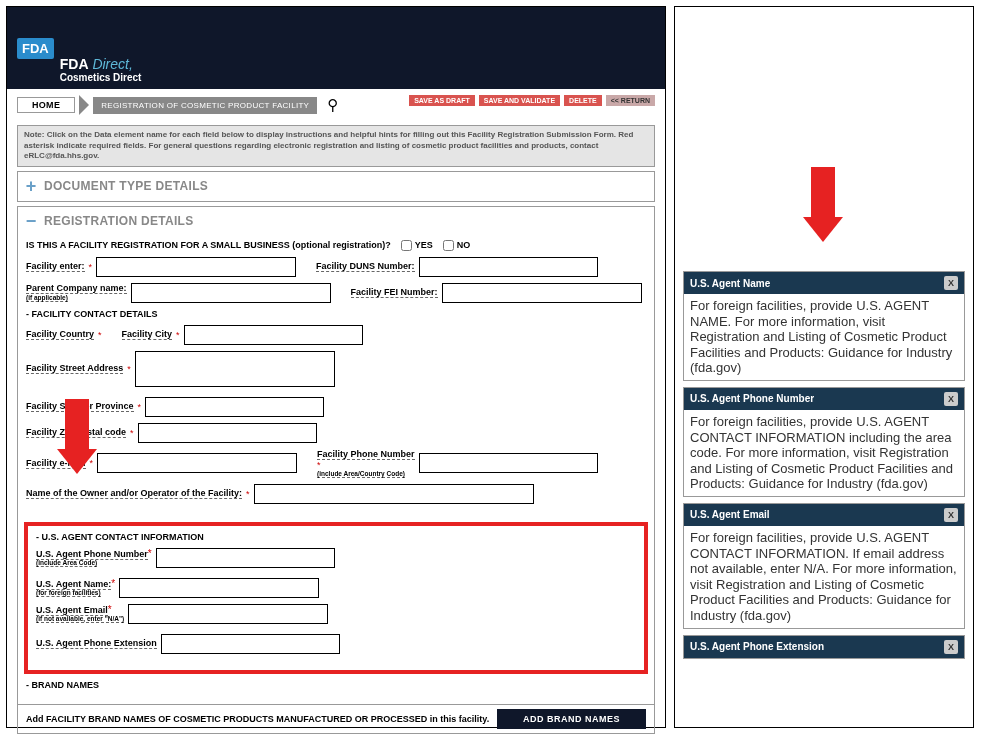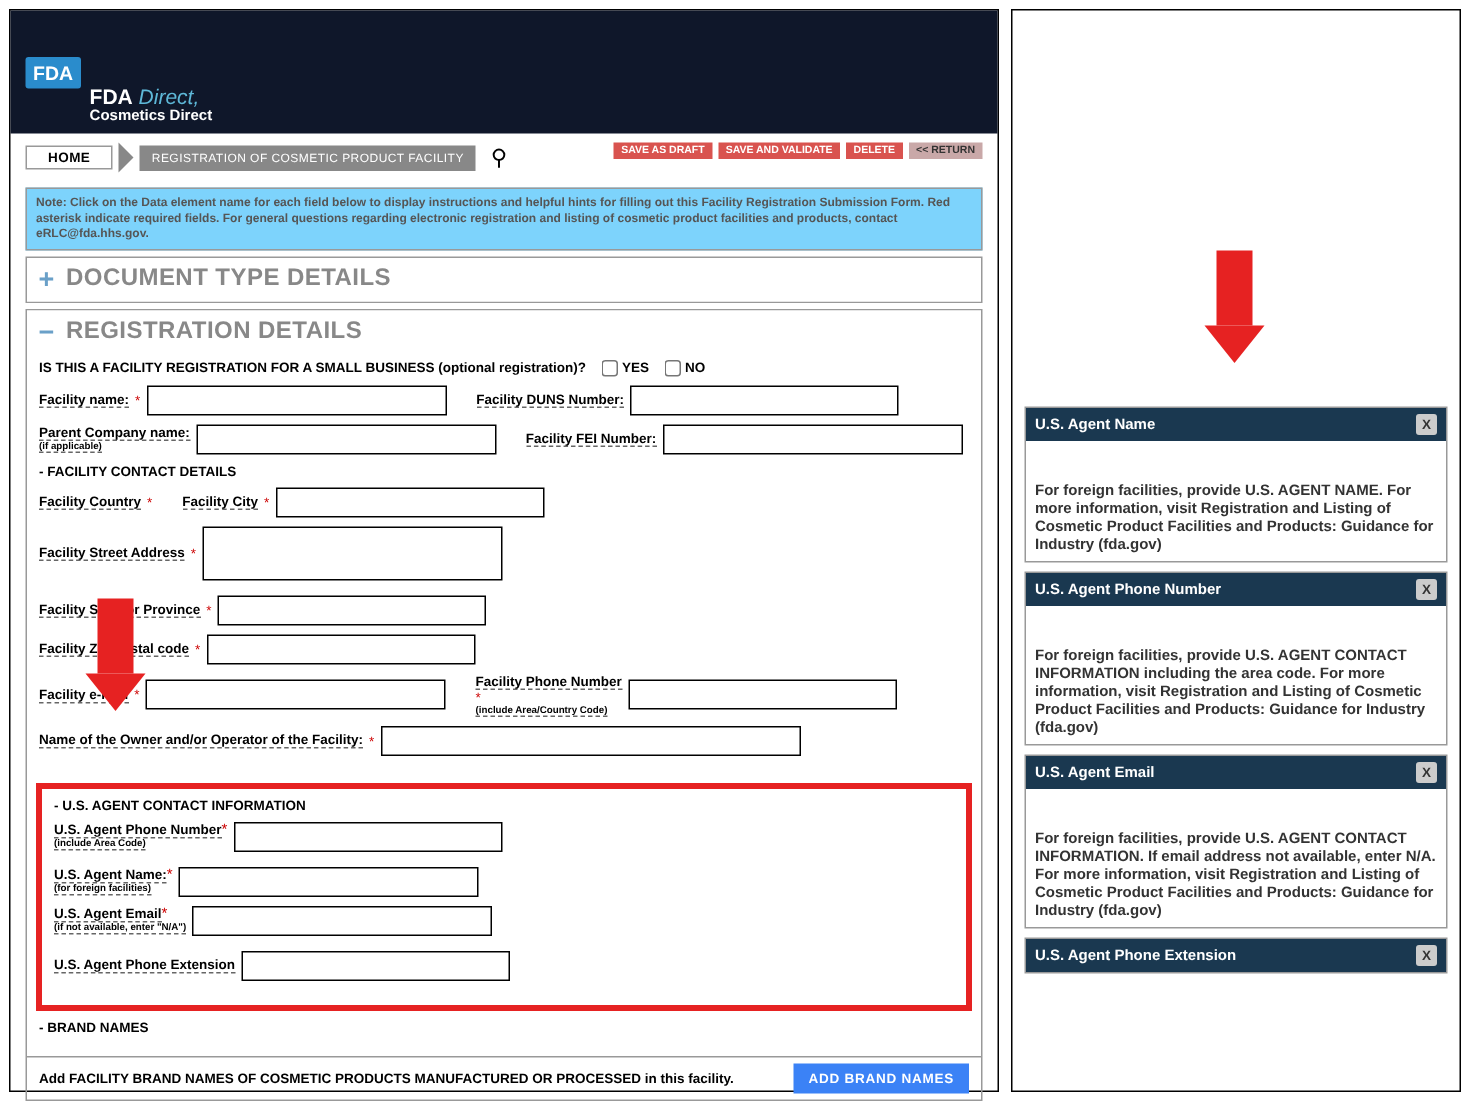--- a/index.html
+++ b/index.html
@@ -20,27 +20,27 @@
   .crumb-row { display: flex; align-items: center; padding: 6px 10px; gap: 4px; position: relative; }
   .home-btn { border: 1px solid #999; background: #fff; font-size: 9px; padding: 2px 14px; font-weight: bold; letter-spacing: 0.3px; }
   .crumb-arrow { width: 0; height: 0; border-top: 10px solid transparent; border-bottom: 10px solid transparent; border-left: 10px solid #888; }
   .crumb-current { background: #888; color: #fff; font-size: 8px; padding: 4px 8px; letter-spacing: 0.3px; }
   .person-icon { margin-left: 6px; font-size: 15px; }
   .action-row { position: absolute; right: 10px; top: 6px; display: flex; gap: 4px; }
   .action-btn { background: #d9534f; color: #fff; font-size: 7px; padding: 2px 5px; border: none; font-weight: bold; }
   .action-btn.return { background: #c9a8a8; color: #333; }
 
   
-  .note-box { margin: 4px 10px 0; background: #7dd3fc; border: 1px solid #999; padding: 4px 6px; font-size: 8px; color: #555; font-weight: bold; line-height: 1.3; }
+  .note-box { margin: 4px 10px 0; background: #e5e5e5; border: 1px solid #999; padding: 4px 6px; font-size: 8px; color: #555; font-weight: bold; line-height: 1.3; }
 
   
   .section { margin: 4px 10px 0; border: 1px solid #999; }
   .sec-head { display: flex; align-items: center; gap: 6px; padding: 4px 6px; background: #fff; }
   .sec-toggle { font-size: 18px; font-weight: bold; color: #6aa0c8; width: 14px; text-align: center; }
-  .sec-title { font-size: 16px; font-weight: bold; color: #888; letter-spacing: 0.3px; }
+  .sec-title { font-size: 12px; font-weight: bold; color: #888; letter-spacing: 0.3px; }
   .sec-body { padding: 4px 8px 8px; font-size: 9px; }
 
   .question-row { display: flex; gap: 10px; margin-bottom: 6px; font-weight: bold; }
   .yn { display: flex; align-items: center; gap: 3px; font-weight: bold; }
   .yn input { width: 11px; height: 11px; }
 
   .field-row { display: flex; flex-wrap: wrap; gap: 10px 20px; margin-bottom: 6px; }
   .fgroup { display: flex; align-items: center; gap: 4px; }
   .flabel { font-size: 9px; font-weight: bold; border-bottom: 1px dashed #666; }
   .fsublabel { font-size: 6.5px; font-weight: bold; border-bottom: 1px dashed #666; }
@@ -52,27 +52,27 @@
   .select-box { border: 1px solid #000; height: 22px; width: 210px; display: flex; align-items: center; justify-content: center; color: #888; font-size: 9px; position: relative; }
   .select-box::after { content: "V"; position: absolute; right: 6px; font-weight: bold; color: #000; font-size: 12px; }
 
   .sub-head { font-size: 9px; font-weight: bold; margin: 6px 0 6px; }
 
   
   .highlight-box { border: 4px solid #e62222; margin: 4px 6px; padding: 6px 8px 10px; }
   .highlight-box .sub-head { margin-top: 0; }
 
   .brand-row { display: flex; align-items: center; justify-content: space-between; padding: 4px 8px; }
-  .add-brand-btn { background: #3b82f6; color: #fff; border: none; padding: 5px 10px; font-size: 9px; font-weight: bold; letter-spacing: 0.5px; }
+  .add-brand-btn { background: #0f172a; color: #fff; border: none; padding: 5px 26px; font-size: 9px; font-weight: bold; letter-spacing: 0.5px; }
 
   
   .help-card { margin: 4px 8px 6px; border: 1px solid #999; }
   .help-head { background: #1a3850; color: #fff; padding: 4px 6px; display: flex; justify-content: space-between; align-items: center; font-size: 10px; font-weight: bold; }
   .help-close { background: #ccc; color: #333; width: 14px; height: 14px; display: flex; align-items: center; justify-content: center; font-size: 9px; border-radius: 2px; font-weight: bold; }
-  .help-body { padding: 4px 6px; font-size: 10px; line-height: 1.2; color: #333; font-weight: bold; margin-top: 24px; }
+  .help-body { padding: 4px 6px; font-size: 13px; line-height: 1.2; color: #333; font-weight: normal; }
 
   
   .red-arrow { position: absolute; width: 40px; height: 80px; }
   .red-arrow .shaft { background: #e62222; width: 24px; height: 50px; margin: 0 auto; }
   .red-arrow .head { width: 0; height: 0; border-left: 20px solid transparent; border-right: 20px solid transparent; border-top: 25px solid #e62222; }
   .arrow-main { left: 50px; top: 392px; }
   .arrow-side { left: 128px; top: 160px; }
 
 </style>
 </head>
@@ -124,21 +124,21 @@
               <span>YES</span>
             </label>
           <label class="yn">
               <input type="checkbox" style="">
               <span>NO</span>
             </label>
         </div>
 
         <div class="field-row">
           <div class="fgroup">
-            <span class="flabel">Facility name:</span>
+            <span class="flabel">Facility enter:</span>
               <span class="star">*</span>
             <input class="finput wide" style="">
           </div>
           <div class="fgroup">
             <span class="flabel">Facility DUNS Number:</span>
             <input class="finput" style="">
           </div>
         </div>
 
         <div class="field-row">

